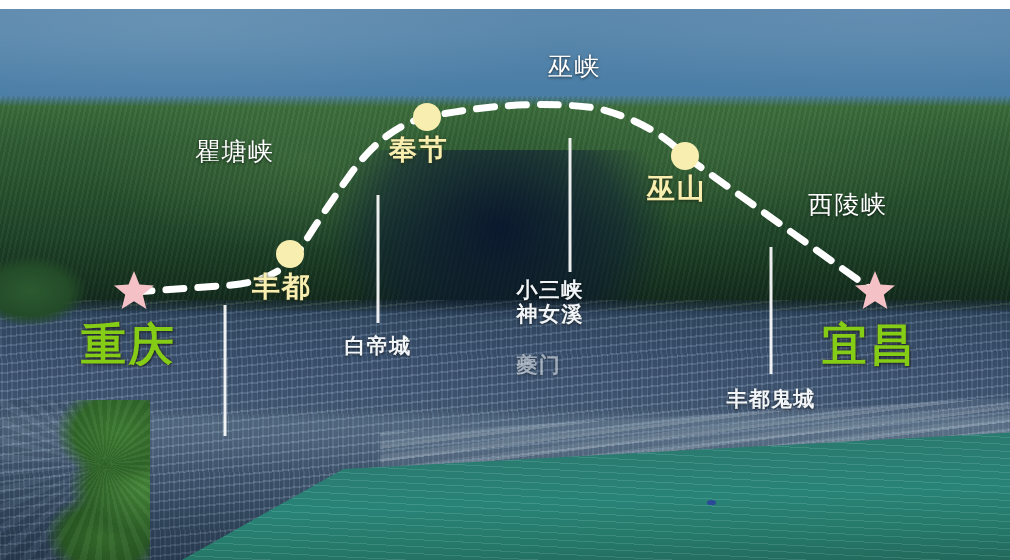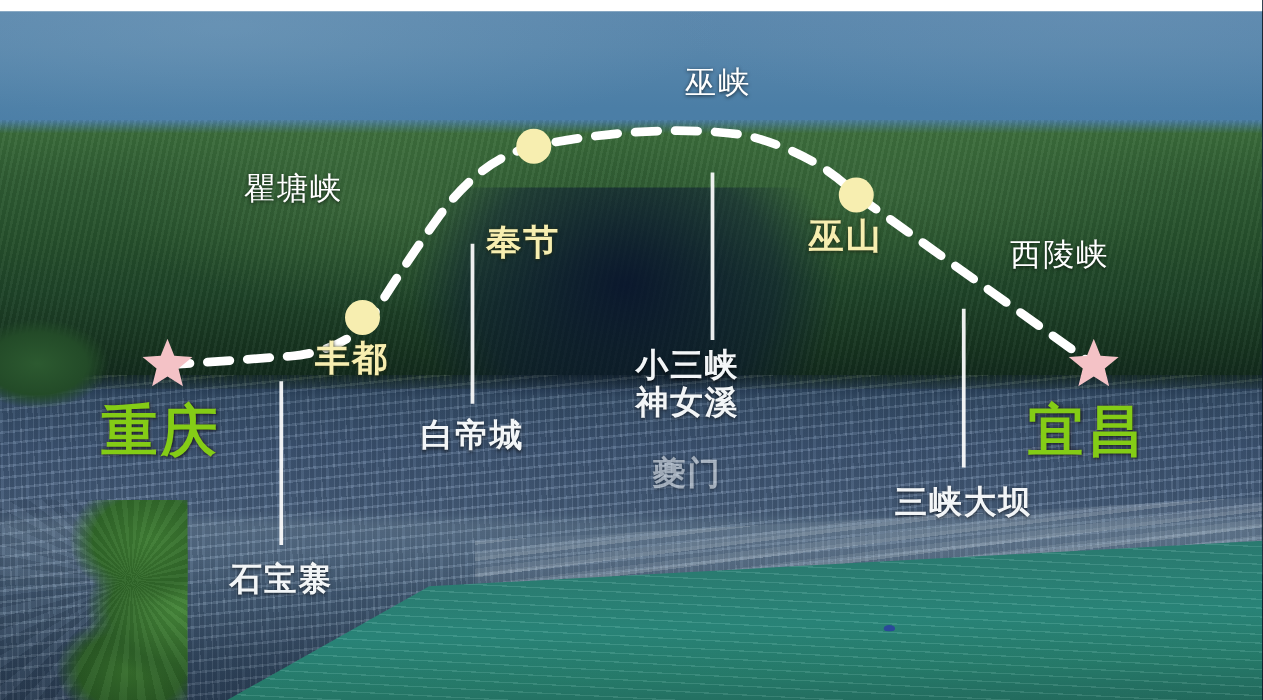--- a/index.html
+++ b/index.html
@@ -168,24 +168,23 @@
     font-size:28px;font-weight:bold;
     color:#f7eeb0;
     text-shadow:0 1px 3px rgba(30,40,20,.75), 0 0 2px rgba(60,60,20,.6);
   }
   .lbl-gorge{
     font-size:25px;font-weight:normal;
     color:#ffffff;
     text-shadow:0 1px 3px rgba(0,0,0,.70);
   }
   .lbl-spot{
-    font-size:26px;font-weight:bold;
+    font-size:21px;font-weight:bold;
     color:#f2f5f7;
     text-shadow:0 1px 3px rgba(0,0,0,.65);
-    text-align:center;
   }
   .lbl-spot .faint{ opacity:.55;margin-top:28px; }
 </style>
 </head>
 <body>
 
 <div id="stage">
 
   <div class="bg-layer sky"></div>
   <div class="bg-layer ridge-far"></div>
@@ -214,34 +213,33 @@
         <circle cx="290" cy="254" r="14" fill="#f7eeb0"></circle>
         <circle cx="427" cy="117" r="14" fill="#f7eeb0"></circle>
         <circle cx="685" cy="156" r="14" fill="#f7eeb0"></circle>
       </g>
   </svg>
 
   <div id="label-layer">
       <div class="lbl lbl-city" style="left: 81px; top: 320px;">重庆</div>
       <div class="lbl lbl-city" style="left: 822px; top: 320px;">宜昌</div>
       <div class="lbl lbl-node" style="left: 252px; top: 271px; text-align: right;">丰都</div>
-      <div class="lbl lbl-node" style="left: 389px; top: 134px; margin-top: 44px;">奉节</div>
+      <div class="lbl lbl-node" style="left: 389px; top: 134px;">奉节</div>
       <div class="lbl lbl-node" style="left: 647px; top: 173px;">巫山</div>
       <div class="lbl lbl-gorge" style="left: 195px; top: 137px;">瞿塘峡</div>
       <div class="lbl lbl-gorge" style="left: 548px; top: 52px;">巫峡</div>
       <div class="lbl lbl-gorge" style="left: 808px; top: 190px;">西陵峡</div>
       <div class="lbl lbl-spot" style="left: 225px; top: 449px; transform: translateX(-50%);">
-        <div>石宝寨</div>
       </div>
       <div class="lbl lbl-spot" style="left: 378px; top: 334px; transform: translateX(-50%);">
         <div>白帝城</div>
       </div>
       <div class="lbl lbl-spot" style="left: 550px; top: 278px; transform: translateX(-50%);">
         <div>小三峡</div>
         <div>神女溪</div>
         <div class="faint">夔门</div>
       </div>
       <div class="lbl lbl-spot" style="left: 771px; top: 387px; transform: translateX(-50%);">
-        <div>三峡大坝</div>
+        <div>丰都鬼城</div>
       </div>
     </div>
 
 </div>
 
 </body></html>

